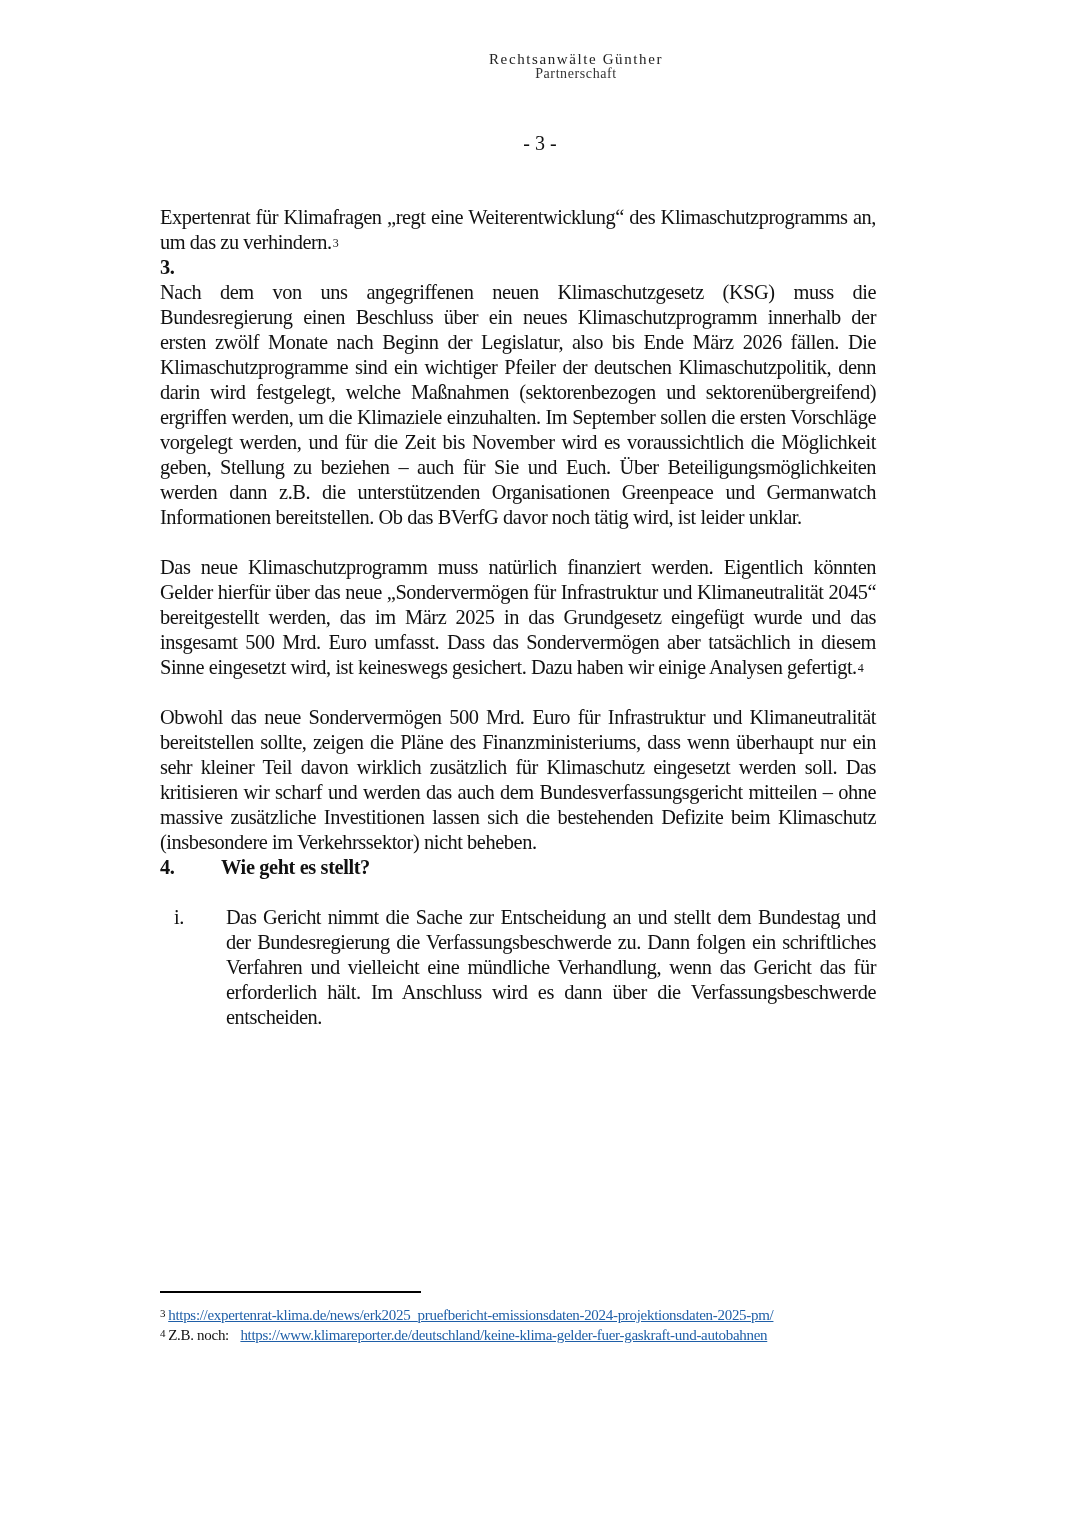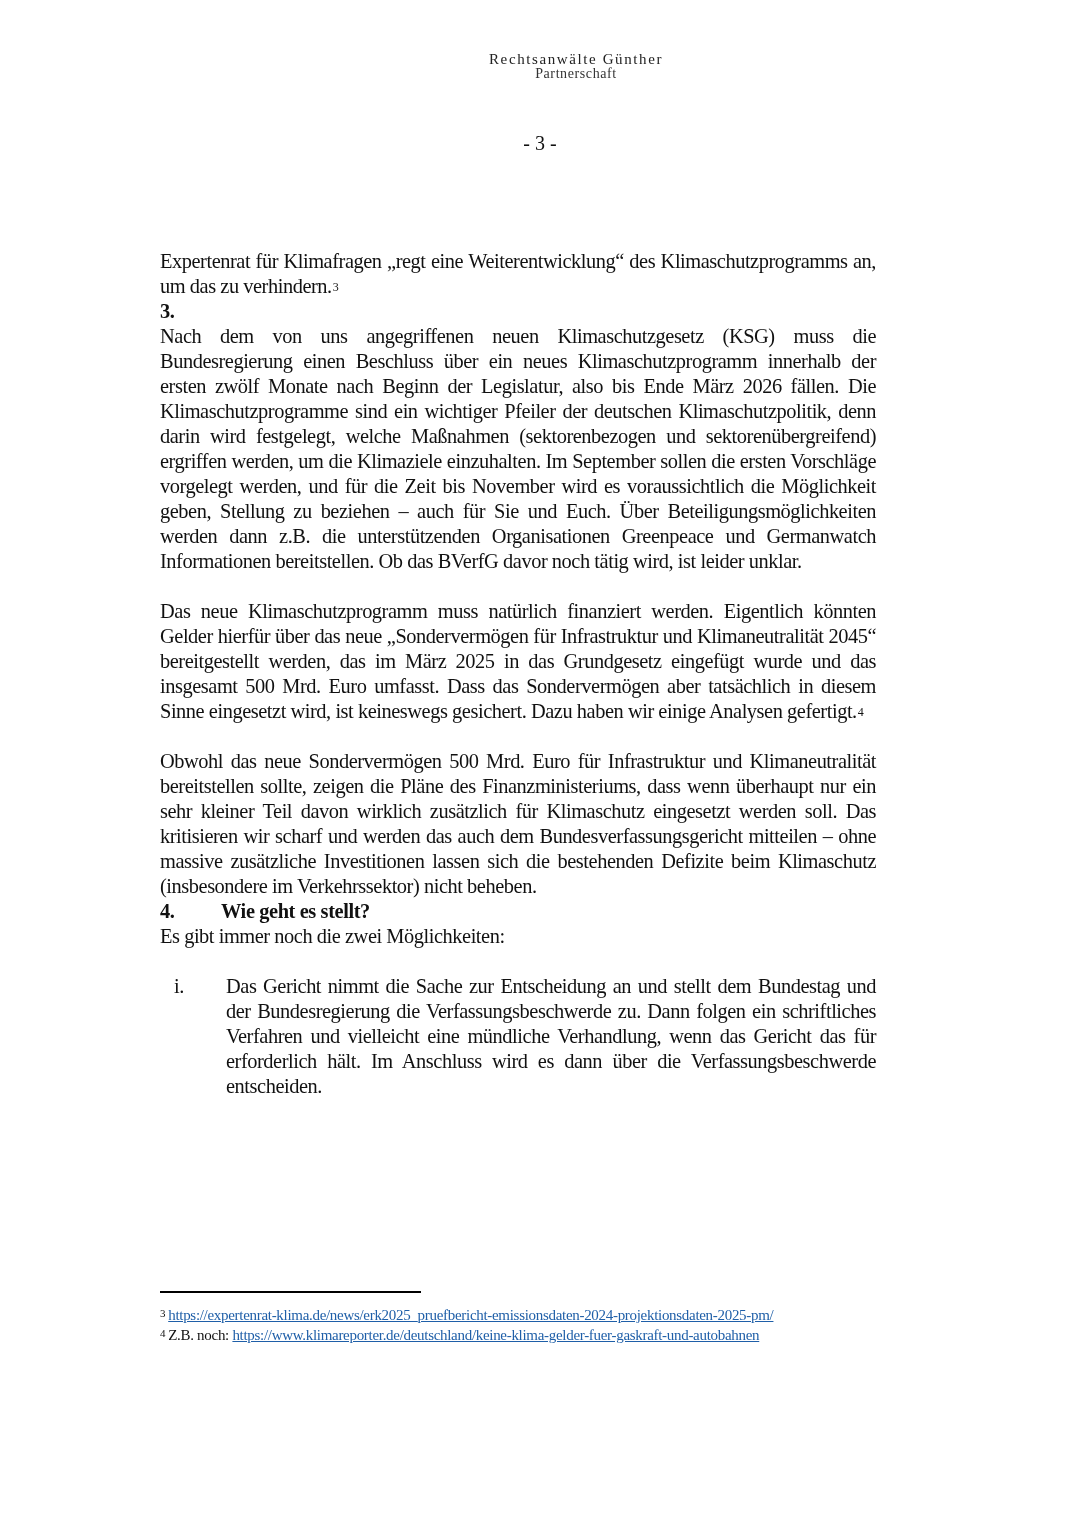--- a/index.html
+++ b/index.html
@@ -47,21 +47,20 @@
       line-height: 24px;
     }
     .content {
       position: absolute;
       left: 160px;
       top: 205px;
       width: 716px;
       font-size: 20.4px;
       line-height: 25px;
       letter-spacing: -0.45px;
-      margin-top: 44px;
     }
     .content p {
       margin: 0;
       text-align: justify;
     }
     .content p.gap-after {
       margin-bottom: 25px;
     }
     sup.fn {
       font-size: 12px;
@@ -155,32 +154,31 @@
 
   <p class="gap-after"><span>Das neue Klimaschutzprogramm muss natürlich finanziert werden. Eigentlich könnten Gelder hierfür über das neue „Sondervermögen für Infrastruktur und Klimaneutralität 2045“ bereitgestellt werden, das im März 2025 in das Grundgesetz eingefügt wurde und das insgesamt 500 Mrd. Euro umfasst. Dass das Sondervermögen aber tatsächlich in diesem Sinne eingesetzt wird, ist keineswegs gesichert. Dazu haben wir einige Analysen gefertigt.</span><sup class="fn">4</sup></p>
 
   <p>Obwohl das neue Sondervermögen 500 Mrd. Euro für Infrastruktur und Klimaneutralität bereitstellen sollte, zeigen die Pläne des Finanzministeriums, dass wenn überhaupt nur ein sehr kleiner Teil davon wirklich zusätzlich für Klimaschutz eingesetzt werden soll. Das kritisieren wir scharf und werden das auch dem Bundesverfassungsgericht mitteilen – ohne massive zusätzliche Investitionen lassen sich die bestehenden Defizite beim Klimaschutz (insbesondere im Verkehrssektor) nicht beheben.</p>
 
   <h2 class="section s4">
     <span class="num">4.</span>
     <span>Wie geht es stellt?</span>
   </h2>
 
-  <p>Es gibt immer noch die zwei Möglichkeiten:</p>
 
   <ol class="list">
     <li>
       <span class="marker">i.</span>
       <span class="item-text">Das Gericht nimmt die Sache zur Entscheidung an und stellt dem Bundestag und der Bundesregierung die Verfassungsbeschwerde zu. Dann folgen ein schriftliches Verfahren und vielleicht eine mündliche Verhandlung, wenn das Gericht das für erforderlich hält. Im Anschluss wird es dann über die Verfassungsbeschwerde entscheiden.</span>
     </li>
   </ol>
 </main>
 
 <div class="fn-separator"></div>
 
 <section class="footnotes">
   <div class="fn-line">
     <span class="fn-mark">3</span><a style="color: rgb(31, 95, 168);">https://expertenrat-klima.de/news/erk2025_pruefbericht-emissionsdaten-2024-projektionsdaten-2025-pm/</a>
   </div>
   <div class="fn-line">
-    <span class="fn-mark">4</span><span>Z.B. noch: </span><a style="color: rgb(31, 95, 168);">https://www.klimareporter.de/deutschland/keine-klima-gelder-fuer-gaskraft-und-autobahnen</a>
+    <span class="fn-mark">4</span><span>Z.B. noch: </span><a style="color: rgb(31, 95, 168); margin-left: 8px;">https://www.klimareporter.de/deutschland/keine-klima-gelder-fuer-gaskraft-und-autobahnen</a>
   </div>
 </section>
 
 </body></html>

